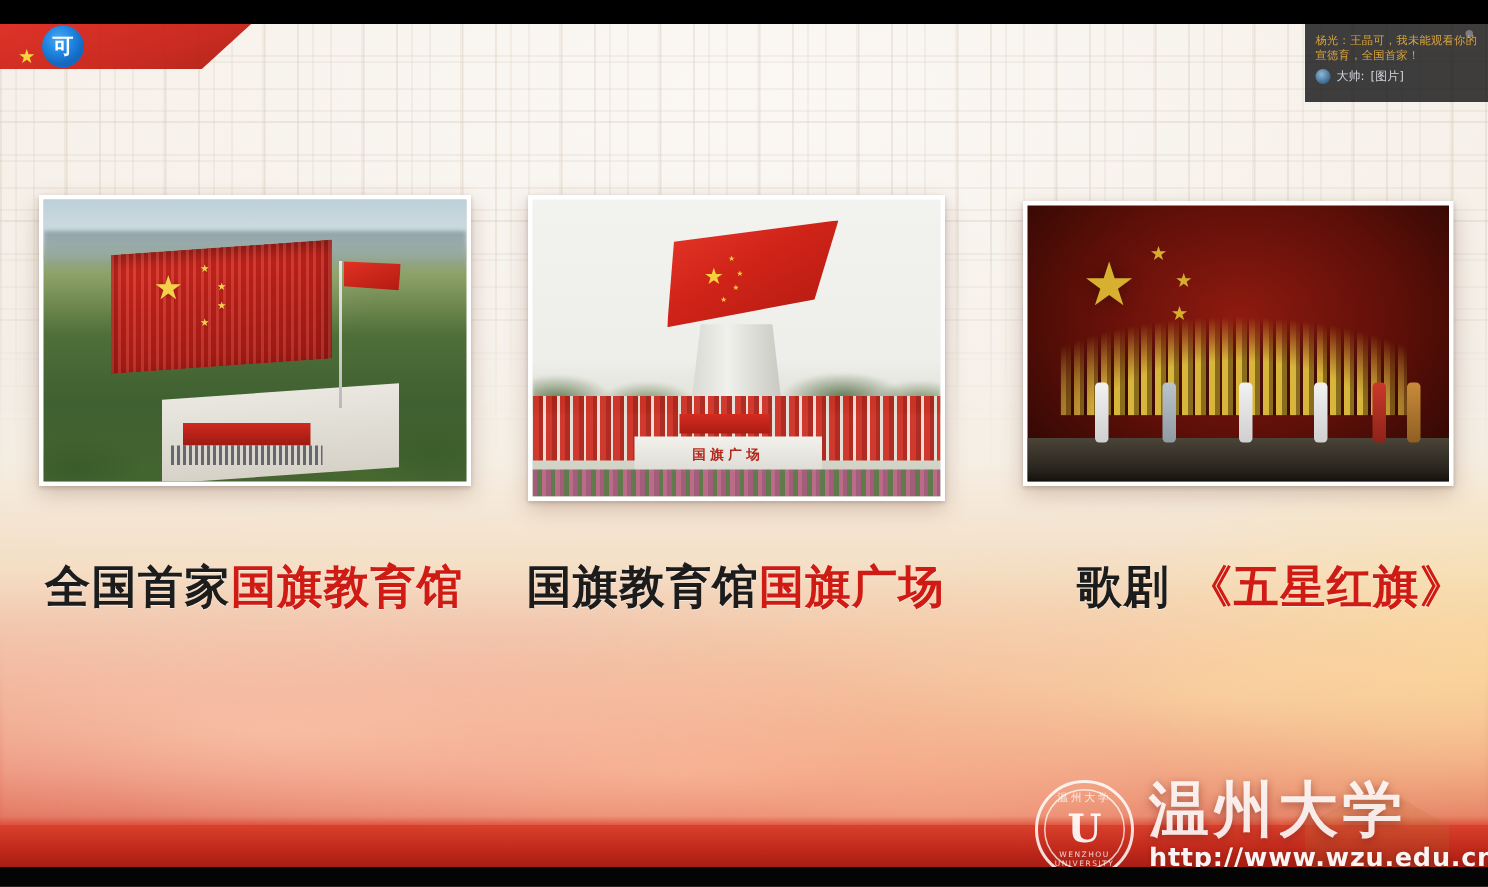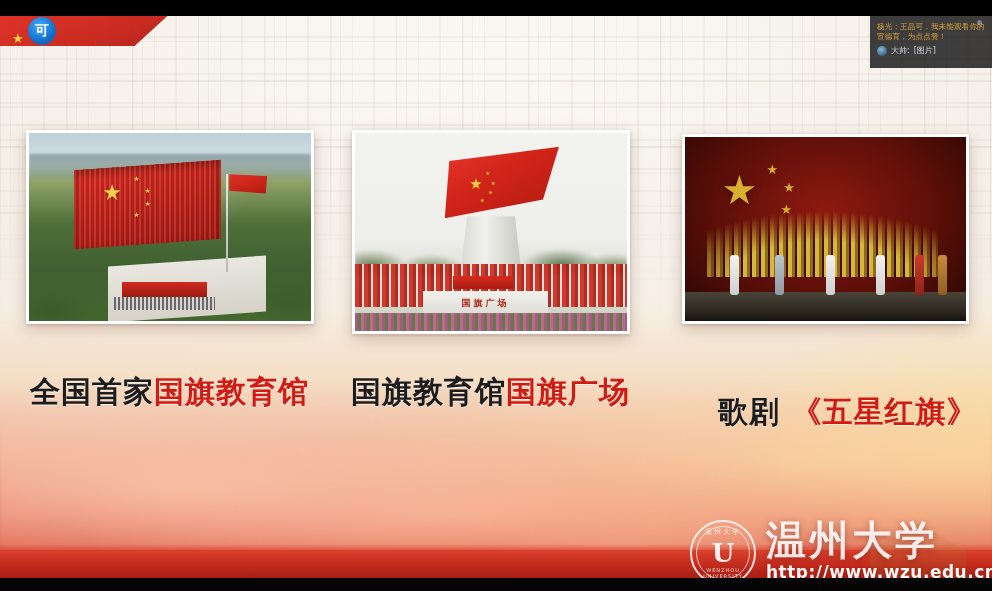--- a/index.html
+++ b/index.html
@@ -198,21 +198,21 @@
   .caption{
     position:absolute; white-space:nowrap;
     font-size:30px; font-weight:700; letter-spacing:1px; line-height:1;
     color:#1c1c1c;
     text-shadow:0 1px 0 rgba(255,255,255,.55);
     font-family:"DejaVu Sans","Liberation Sans",sans-serif;
   }
   .caption .hl{ color:#cf1b14; }
   #cap-1{ left:30px;  top:361px; }
   #cap-2{ left:351px; top:361px; }
-  #cap-3{ left:718px; top:381px; }
+  #cap-3{ left:718px; top:361px; }
 
   
   #watermark{
     position:absolute; left:690px; top:498px; width:292px; height:78px;
     display:flex; align-items:center; gap:10px; z-index:20;
   }
   #seal{ position:relative; width:66px; height:66px; flex:0 0 66px; }
   #seal .ring{ position:absolute; inset:0; border-radius:50%;
     border:2px solid rgba(255,255,255,.85); }
   #seal .ring2{ position:absolute; inset:6px; border-radius:50%;
@@ -397,21 +397,21 @@
   </div>
 
   <div id="chat-bar">
     <div id="ribbon"></div>
     <div id="ribbon-star">★</div>
     <div id="avatar">可</div>
   </div>
 
   <div id="notify">
     <div class="spark"></div>
-    <div class="line1">杨光：王晶可，我未能观看你的宣德育，为点点赞！</div>
+    <div class="line1">杨光：王晶可，我未能观看你的宣德育，全国首家！</div>
     <div class="line2">
       <div class="mini-av"></div>
       <div class="t">大帅:</div>
       <div class="t">[图片]</div>
     </div>
   </div>
 
   <div class="bar-bottom"></div>
 </div>
 

